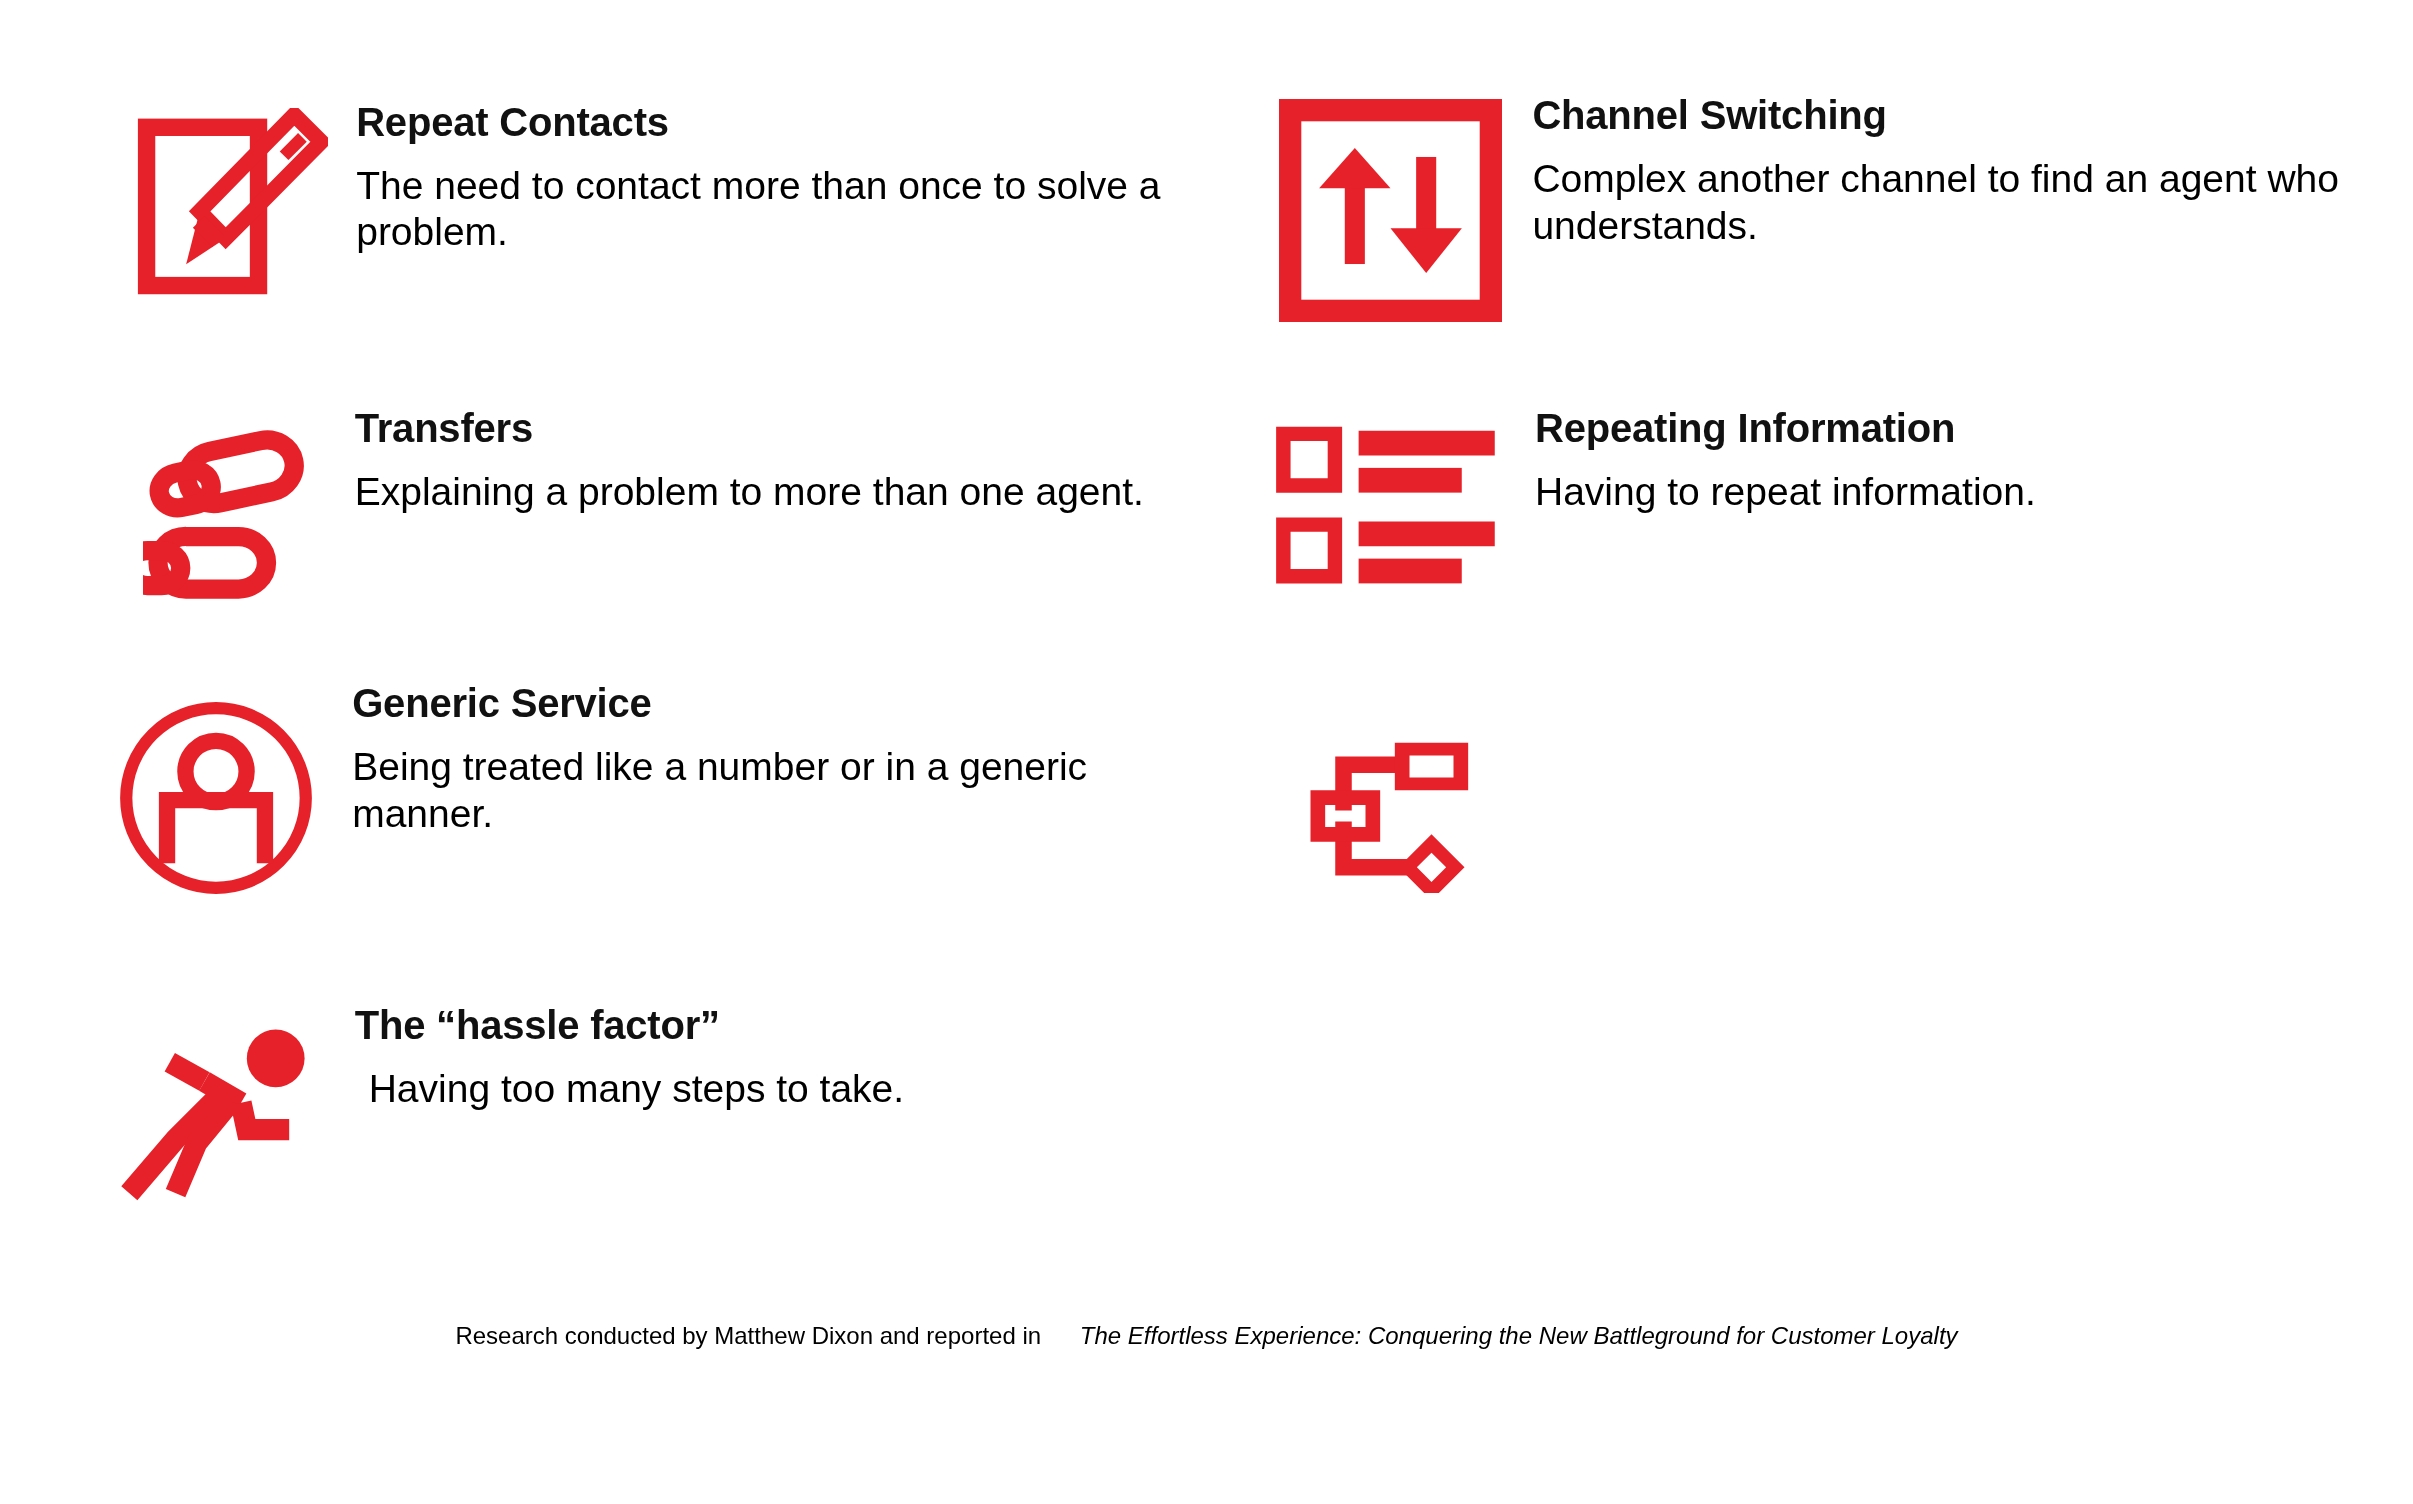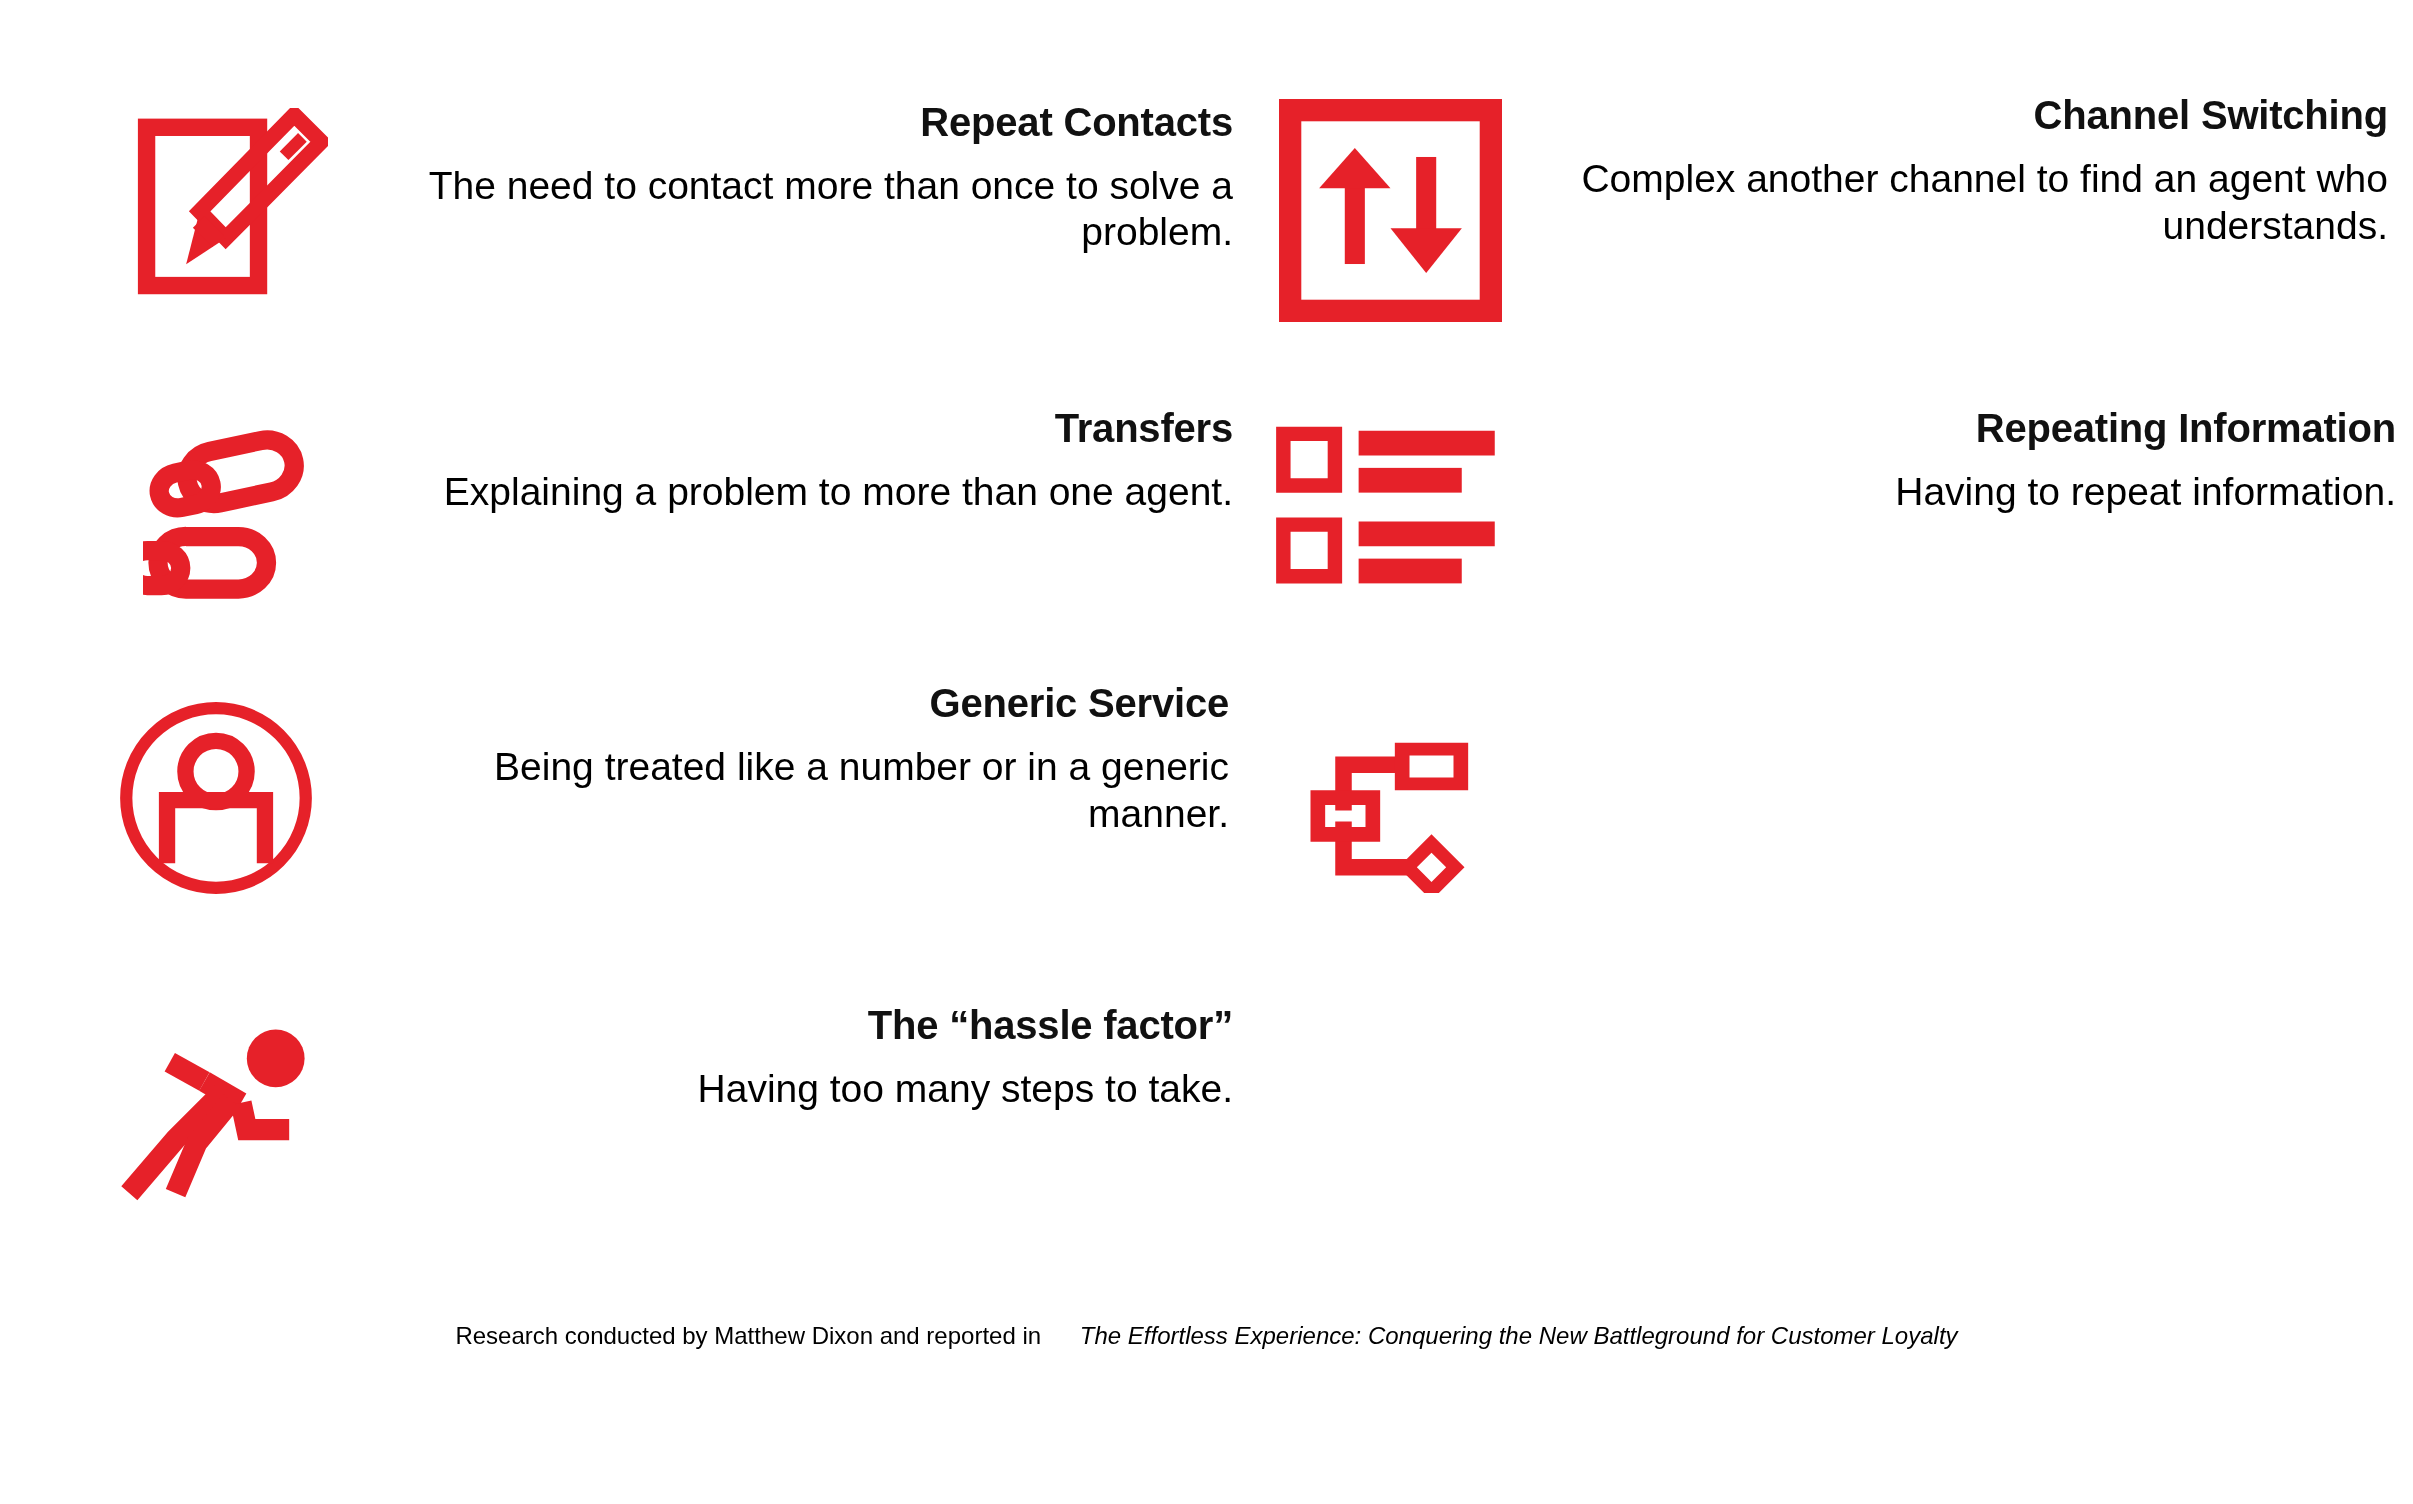--- a/index.html
+++ b/index.html
@@ -19,21 +19,20 @@
   .board {
     position: absolute;
     inset: 0;
   }
 
   
   .item {
     position: absolute;
     display: flex;
     align-items: flex-start;
-    text-align: right;
   }
   .icon-wrap {
     flex: 0 0 auto;
     display: flex;
     align-items: flex-start;
     justify-content: center;
   }
   .txt-wrap {
     flex: 1 1 auto;
     display: block;
@@ -51,21 +50,21 @@
     font-weight: 400;
     font-size: 39px;
     line-height: 1.20;
     color: #000000;
     margin: 0;
   }
 
   
   #item-repeat-contacts   { left: 116px; top: 99px;  width: 1117px; }
   #item-transfers         { left: 116px; top: 407px;  width: 1117px; }
-  #item-generic-service   { left: 89px; top: 682px;  width: 1140px; gap: 40px; }
+  #item-generic-service   { left: 89px; top: 682px;  width: 1140px; }
   #item-hassle-factor     { left: 85px; top: 1001px; width: 1148px; }
 
   
   #item-channel-switching { left: 1263px; top: 91px;  width: 1125px; }
   #item-repeating-info    { left: 1256px; top: 407px;  width: 1140px; }
   #item-complex-policies  { left: 1271px; top: 697px;  width: 1125px; }
 
   #item-repeat-contacts   .icon-wrap { width: 231px; padding-top: 9.2px; }
   #item-repeat-contacts   .txt-wrap  { padding-left: 9.2px; padding-top: 1.5px; }
 

